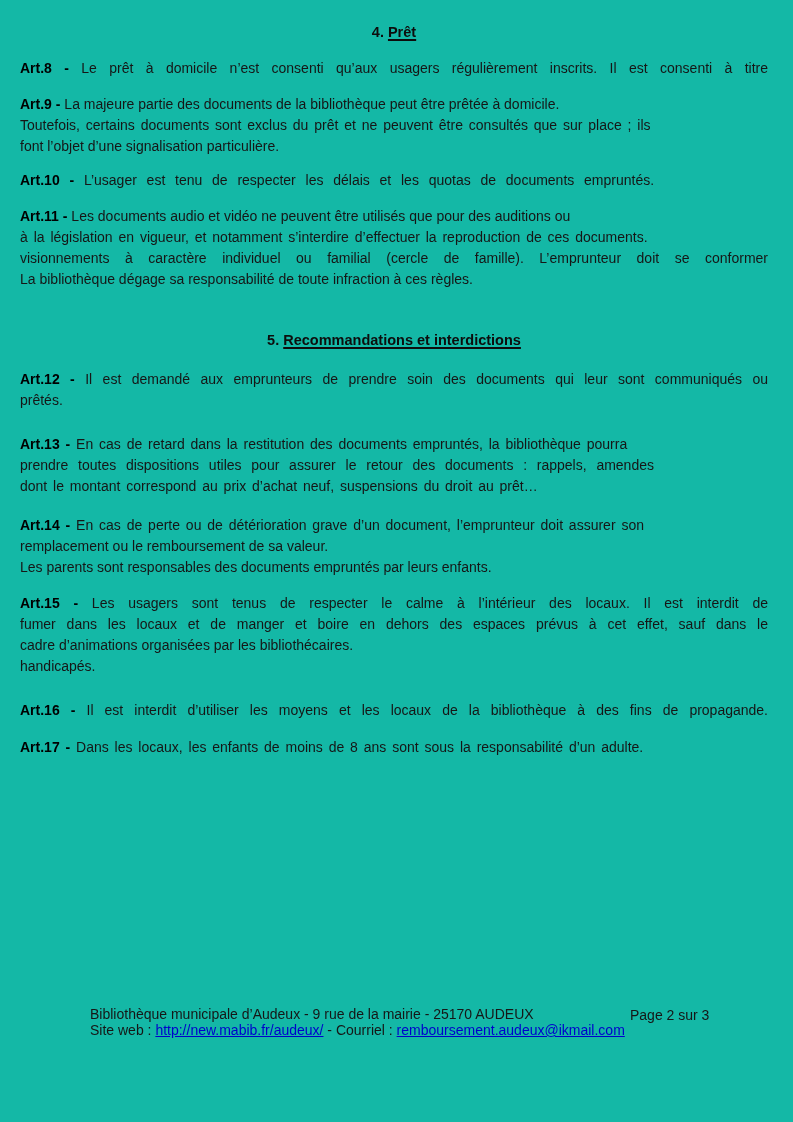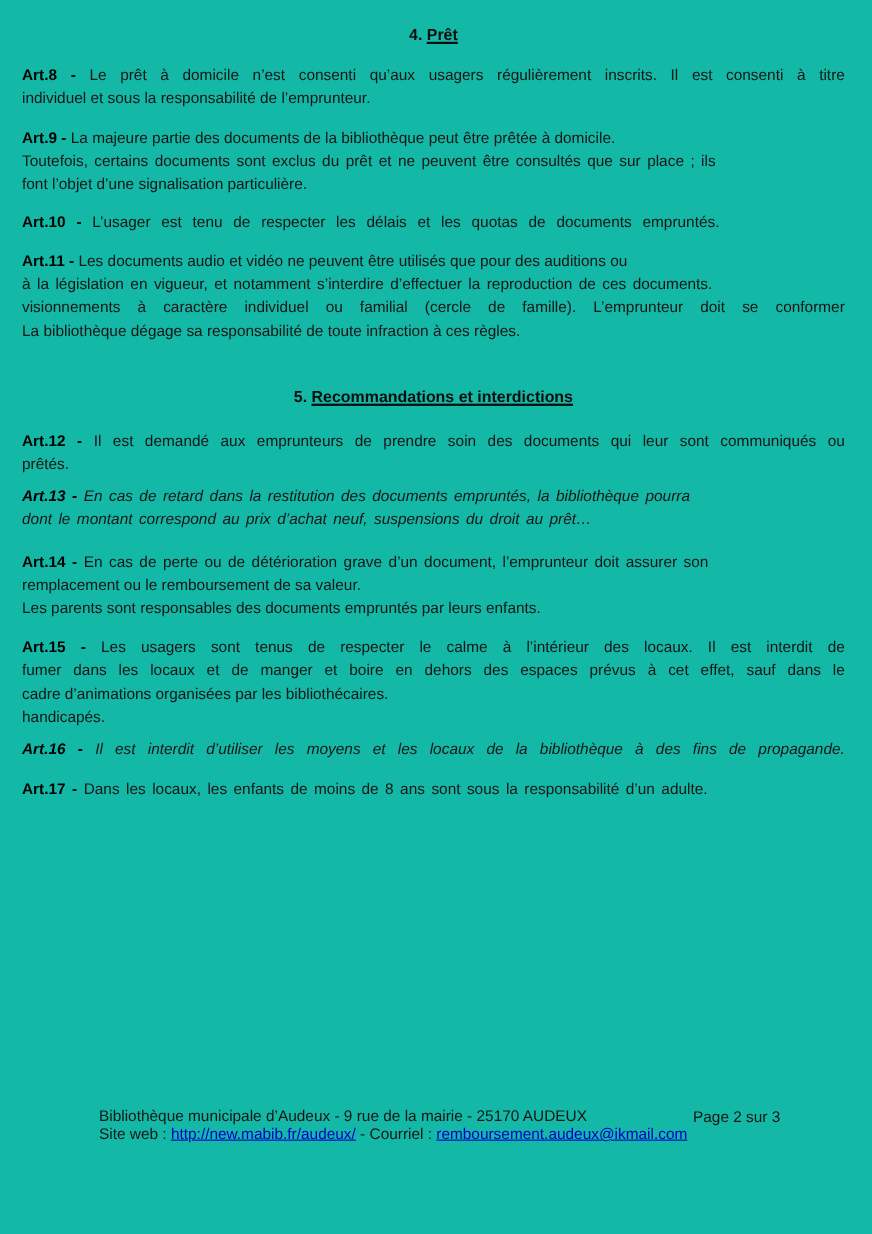--- a/index.html
+++ b/index.html
@@ -26,21 +26,21 @@
     font-size: 14.5px;
     font-weight: bold;
     color: #0d0d0d;
   }
   .sec-title {
     text-decoration: underline;
     text-decoration-thickness: 1.5px;
     text-underline-offset: 2px;
   }
   .article { margin: 0; }
-  .m8  { margin-top: 8px; font-style: italic; }
+  .m8  { margin-top: 23px; }
   .m13 { margin-top: 13px; }
   .m15 { margin-top: 15px; }
   .m16 { margin-top: 16px; }
   .m18 { margin-top: 18px; }
   .m28 { margin-top: 40px; }
   .line { display: block; }
   .jf  { text-align: justify; text-align-last: justify; text-justify: inter-word; }
   .ws1 { word-spacing: 0.14em; }
   .ws2 { word-spacing: 0.42em; }
   .lbl { font-weight: bold; color: #000000; }
@@ -64,21 +64,20 @@
 </head>
 <body>
 
 <div class="page">
   <div class="content">
 
     <h1 class="sec-heading"><span>4.</span> <span class="sec-title">Prêt</span></h1>
 
     <p class="article m15">
       <span class="line jf"><b class="lbl">Art.8 -</b> <span>Le prêt à domicile n’est consenti qu’aux usagers régulièrement inscrits. Il est consenti à titre</span></span>
-      <span class="line">individuel et sous la responsabilité de l’emprunteur.</span>
     </p>
 
     <p class="article m15">
       <span class="line"><b class="lbl">Art.9 -</b> <span>La majeure partie des documents de la bibliothèque peut être prêtée à domicile.</span></span>
       <span class="line ws1">Toutefois, certains documents sont exclus du prêt et ne peuvent être consultés que sur place ; ils</span>
       <span class="line">font l’objet d’une signalisation particulière.</span>
     </p>
 
     <p class="article m13">
       <span class="line ws2"><b class="lbl">Art.10 -</b> <span>L’usager est tenu de respecter les délais et les quotas de documents empruntés.</span></span>
@@ -93,20 +92,21 @@
 
     <h1 class="sec-heading m28"><span>5.</span> <span class="sec-title">Recommandations et interdictions</span></h1>
 
     <p class="article m18">
       <span class="line jf"><b class="lbl">Art.12 -</b> <span>Il est demandé aux emprunteurs de prendre soin des documents  qui leur sont communiqués ou</span></span>
       <span class="line">prêtés.</span>
     </p>
 
     <p class="article m8">
       <span class="line ws1"><b class="lbl">Art.13 -</b> <span>En cas de retard dans la restitution des documents empruntés, la bibliothèque pourra</span></span>
+      <span class="line ws2">prendre toutes dispositions utiles pour assurer le retour des documents :  rappels,  amendes</span>
       <span class="line ws1">dont le montant  correspond au prix d’achat neuf, suspensions du droit au prêt…</span>
     </p>
 
     <p class="article m18">
       <span class="line ws1"><b class="lbl">Art.14 -</b> <span>En cas de perte ou de détérioration grave d’un document, l’emprunteur doit assurer son</span></span>
       <span class="line">remplacement ou le remboursement de sa valeur.</span>
       <span class="line">Les parents sont responsables des documents empruntés par leurs enfants.</span>
     </p>
 
     <p class="article m15">

